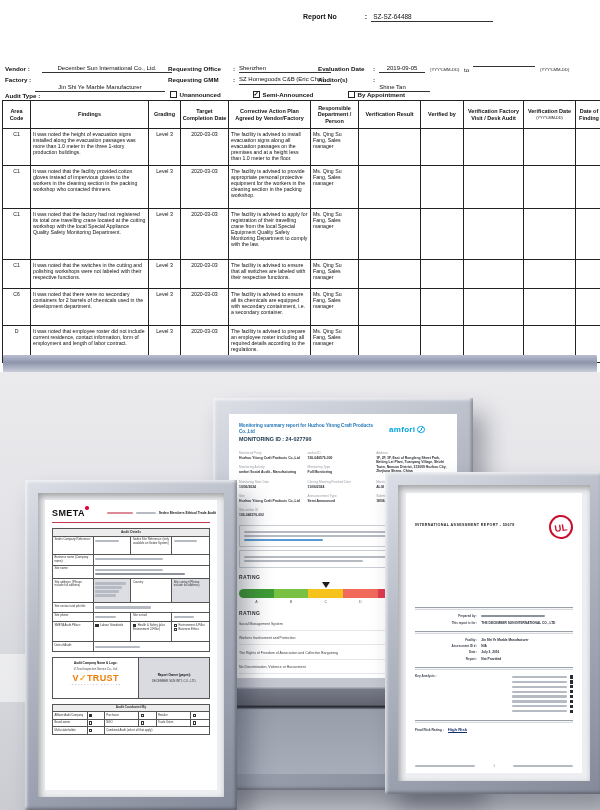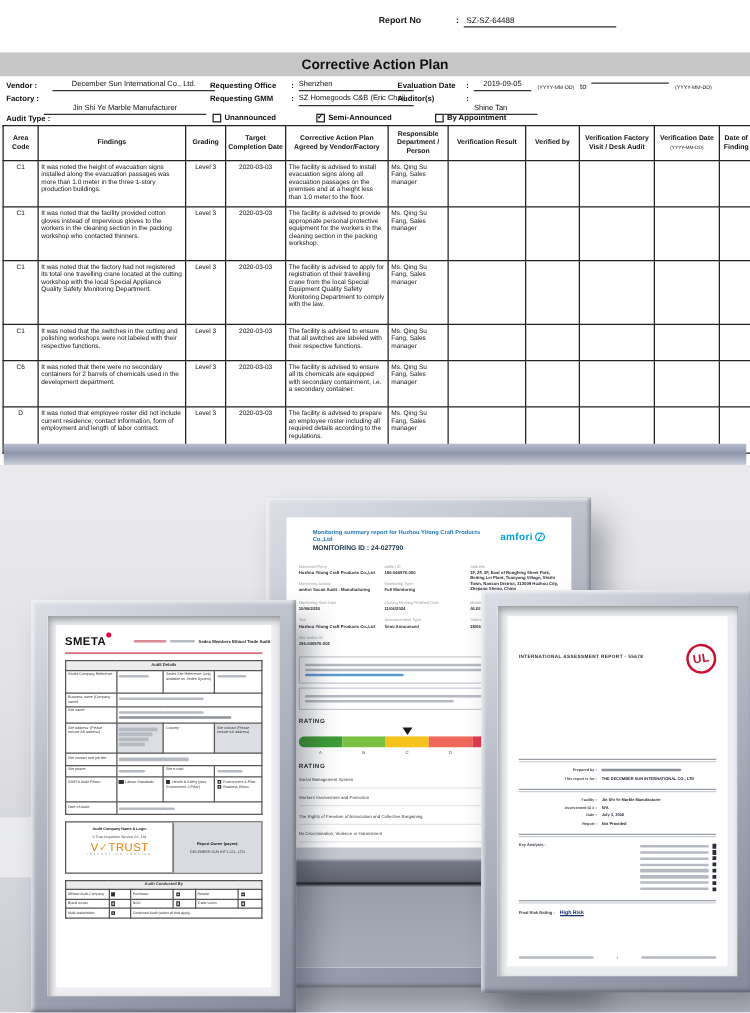--- a/index.html
+++ b/index.html
@@ -54,21 +54,21 @@
   .frame .inner{position:absolute;background:#eceef1;box-shadow:inset 2px 3px 6px rgba(0,0,0,.35)}
   .paper{position:absolute;background:#fff;overflow:hidden}
 
   
   .tl{height:2.2px;background:#b6bac2;margin:1.8px 0;border-radius:1px}
   .tl.dk{background:#8d919b}.tl.blue{background:#5b9bd5}
   .tl.w90{width:90%}.tl.w80{width:80%}.tl.w70{width:70%}.tl.w60{width:60%}.tl.w50{width:50%}.tl.w40{width:40%}
 
   
   .amf{padding:9px 10px;position:relative;height:100%;box-sizing:border-box}
-  .amf-head{display:flex;justify-content:center;align-items:flex-start}
+  .amf-head{display:flex;justify-content:flex-start;align-items:flex-start}
   .amf-title{color:#2176b8;font-weight:bold;font-size:4.6px;line-height:5.6px;width:150px}
   .amf-id{color:#17344c;font-weight:bold;font-size:5.4px;margin-top:2px}
   .amfori-logo{display:flex;align-items:center;margin-top:2px}
   .amfori-word{color:#00a3e0;font-weight:bold;font-size:8px;letter-spacing:.3px}
   .amfori-globe{width:7.5px;height:7.5px;border-radius:50%;border:1.4px solid #00a3e0;margin-left:2px;
                 box-sizing:border-box;background:linear-gradient(120deg,transparent 46%,#00a3e0 46%,#00a3e0 56%,transparent 56%)}
   .amf-grid{display:grid;grid-template-columns:1fr 1fr 1.15fr;column-gap:7px;margin-top:9px}
   .fld{margin-bottom:5px}
   .fld .fl{font-size:3.2px;color:#9aa0a8;margin-bottom:1px}
   .fld .fv{font-size:3.4px;font-weight:bold;color:#2c2f35;line-height:4.2px}
@@ -105,21 +105,21 @@
   .shade{background:#dcdee3}
   .mcb{display:inline-block;width:3.4px;height:3.4px;border:.7px solid #333;margin-right:1.5px;
        vertical-align:middle;box-sizing:border-box;background:#fff}
   .mcb.on{background:#222}
   .vt-box{border:.9px solid #555;margin-top:5px;display:flex;min-height:40px}
   .vt-left{flex:1.25;padding:3px;text-align:center}
   .vt-right{flex:1;background:#d9dbe0;border-left:.9px solid #555;display:flex;flex-direction:column;
             justify-content:center;align-items:center;padding:3px}
   .vt-caption{font-size:3px;font-weight:bold;margin-bottom:2px}
   .vt-company{font-size:2.8px;color:#444;margin-bottom:2px}
-  .vt-logo{font-size:9px;font-weight:normal;color:#ee7c00;letter-spacing:.4px}
+  .vt-logo{font-size:9px;font-weight:bold;color:#ee7c00;letter-spacing:.4px}
   .vt-check{color:#f5a623}
   .vt-sub{font-size:2.2px;color:#999;letter-spacing:1.6px}
   .ro-lab{font-size:3.1px;font-weight:bold;margin-bottom:2px}
   .ro-val{font-size:2.9px;color:#333}
   table.cond{width:100%;border-collapse:collapse;margin-top:5px}
   table.cond td{border:.7px solid #555;font-size:2.8px;line-height:3.4px;padding:1.4px;vertical-align:middle;color:#333}
   table.cond .hd{text-align:center;font-weight:bold;background:#ececec;font-size:3.2px}
 
   
   .ul{padding:10px 9px;position:relative;height:100%;box-sizing:border-box}
@@ -150,21 +150,20 @@
 
 <div class="top-doc">
 
 
   <div class="reportno">
     <span>Report No</span>
     <span class="colon">:</span>
     <span class="val">SZ-SZ-64488</span>
   </div>
 
-  <div class="titlebar">Corrective Action Plan</div>
 
   <div class="meta">
     <span class="lab" style="left:5px;top:3px">Vendor :</span>
     <span class="und" style="left:42px;top:3px;width:130px">December Sun International Co., Ltd.</span>
     <span class="lab" style="left:168px;top:3px">Requesting Office</span>
     <span class="lab" style="left:233px;top:3px">:</span>
     <span class="und" style="left:239px;top:3px;width:92px;text-align:left">Shenzhen</span>
     <span class="lab" style="left:318px;top:3px">Evaluation Date</span>
     <span class="lab" style="left:373px;top:3px">:</span>
     <span class="und" style="left:379px;top:3px;width:46px">2019-09-05</span>

